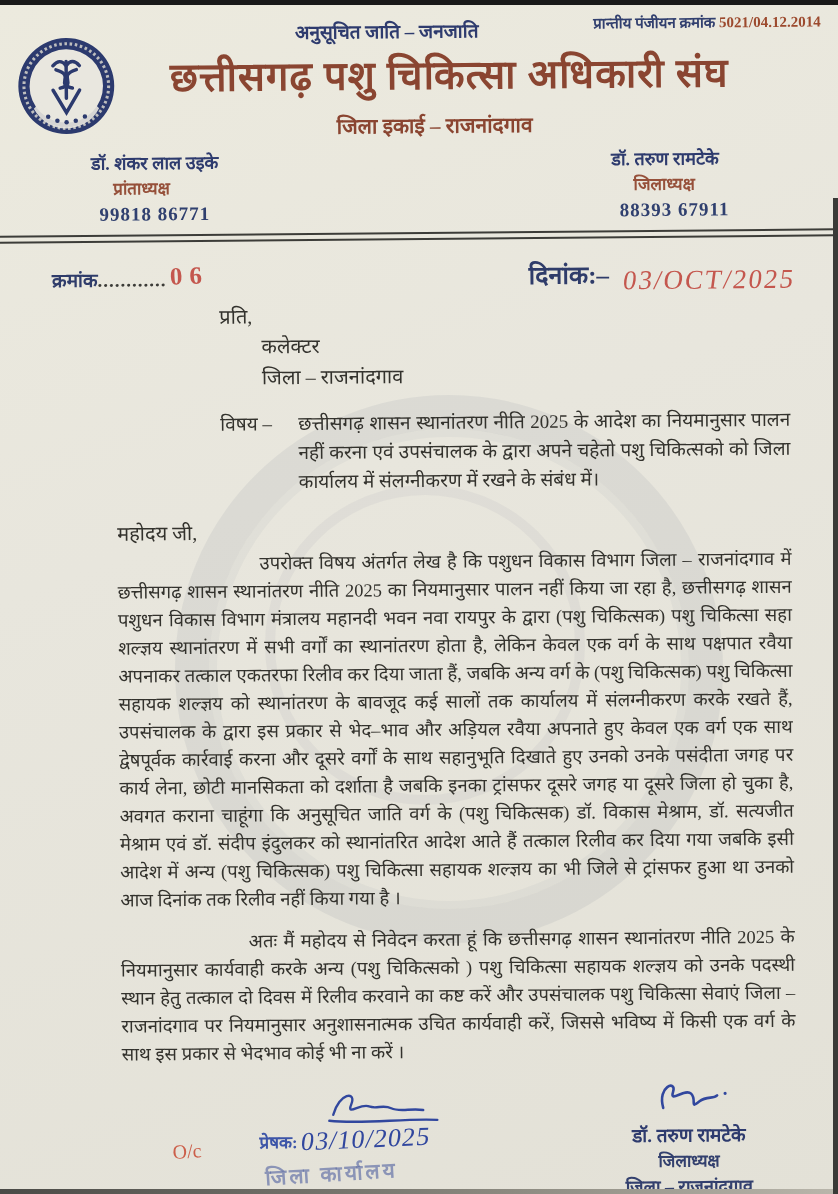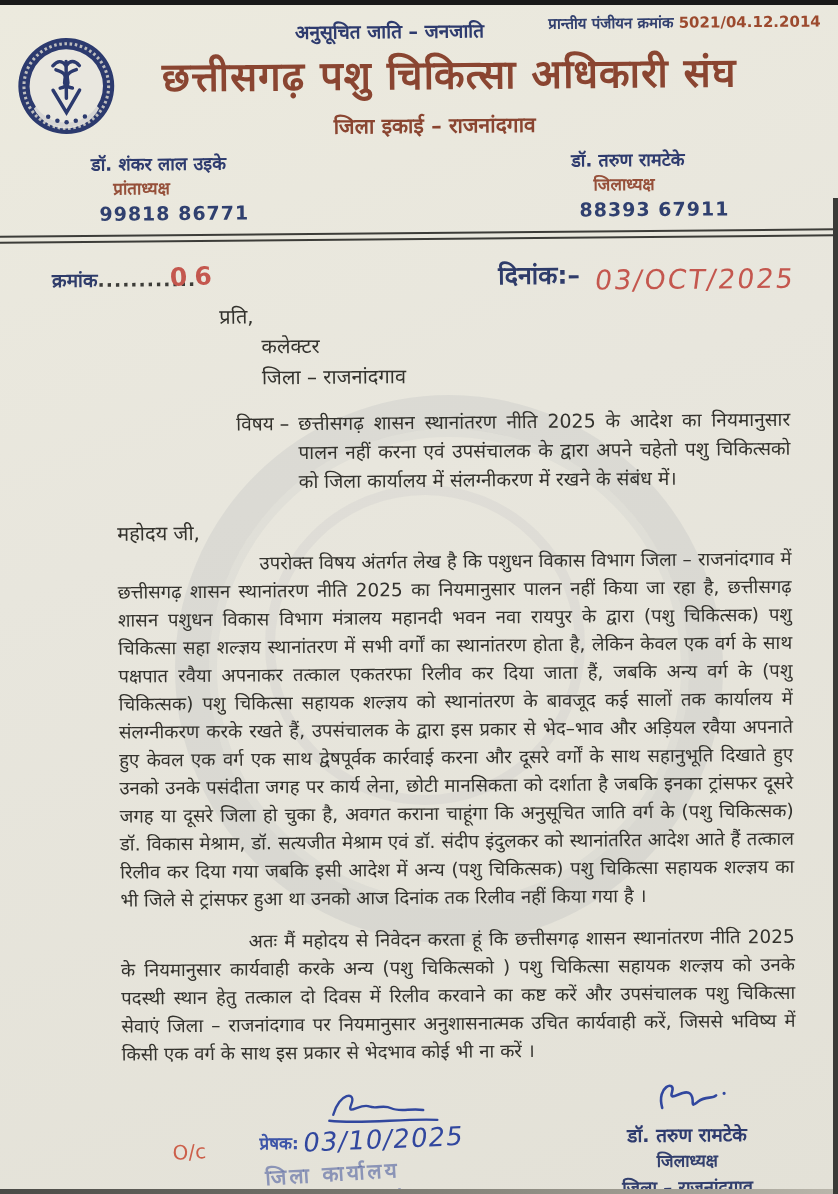--- a/index.html
+++ b/index.html
@@ -1,17 +1,17 @@
 <!DOCTYPE html>
 <html><head>
 <meta charset="utf-8">
 <style>
   html,body{margin:0;padding:0;}
   body{width:838px;height:1194px;overflow:hidden;background:#b7b4aa;font-family:"DejaVu Sans","Liberation Sans",sans-serif;}
-  .sheet{position:relative;width:838px;height:1194px;background:linear-gradient(160deg,#eceade 0%,#e8e6dd 40%,#e3e1d7 100%);overflow:hidden;}
+  .sheet{position:relative;width:838px;height:1194px;background:linear-gradient(160deg,#eceade 0%,#e8e6dd 40%,#e3e1d7 100%);overflow:hidden;font-family:Liberation Serif, serif;}
   .edge-top{position:absolute;top:0;left:0;width:100%;height:5px;background:#191919;z-index:9;}
   .edge-bottom{position:absolute;bottom:0;left:0;width:100%;height:5px;background:linear-gradient(90deg,#4a4a46,#8b897f 60%,#b9b6ab);z-index:9;}
   .edge-right{position:absolute;top:198px;right:0;width:5px;height:996px;background:#3a3a37;z-index:9;}
   .content{position:relative;transform:rotate(-0.5deg);padding-top:12px;z-index:2;}
 
   
   .watermark{position:absolute;left:175px;top:395px;width:480px;height:480px;border-radius:50%;border:34px solid rgba(108,116,140,0.10);box-shadow:inset 0 0 0 8px rgba(108,116,140,0.06);z-index:1;}
   .watermark-inner{position:absolute;left:56px;top:56px;width:300px;height:300px;border-radius:50%;border:10px solid rgba(108,116,140,0.07);}
 
   
@@ -38,21 +38,21 @@
   .date-label{font-size:25px;font-weight:bold;color:#2f3c6a;vertical-align:6px;}
   .date-hand{color:#c4574e;font-size:27px;letter-spacing:2px;transform:skewX(-8deg);display:inline-block;margin-left:10px;}
 
   
   .recipient{margin:4px 0 0 222px;color:#33322d;}
   .to-label{font-size:20px;line-height:30px;}
   .to-line{font-size:20px;line-height:31px;padding-left:42px;}
 
   
   .subject{position:relative;margin:16px 46px 0 222px;padding-left:78px;font-size:19px;line-height:29px;color:#33322d;text-align:justify;font-weight:500;}
-  .subject-label{position:absolute;left:0;top:0;font-weight:500;margin-left:16px;}
+  .subject-label{position:absolute;left:0;top:0;font-weight:500;}
 
   
   .salutation{margin:22px 0 0 118px;font-size:20px;color:#33322d;font-weight:500;}
   .para{margin:4px 46px 0 118px;font-size:18.5px;line-height:28px;color:#33322d;text-align:justify;font-weight:500;}
   .para1{text-indent:142px;}
   .para2{margin-top:14px;text-indent:128px;}
 
   
   .footer{position:relative;height:170px;margin-top:14px;}
   .oc-note{position:absolute;left:168px;top:58px;color:#cc5f4a;font-size:20px;transform:rotate(-3deg);}

